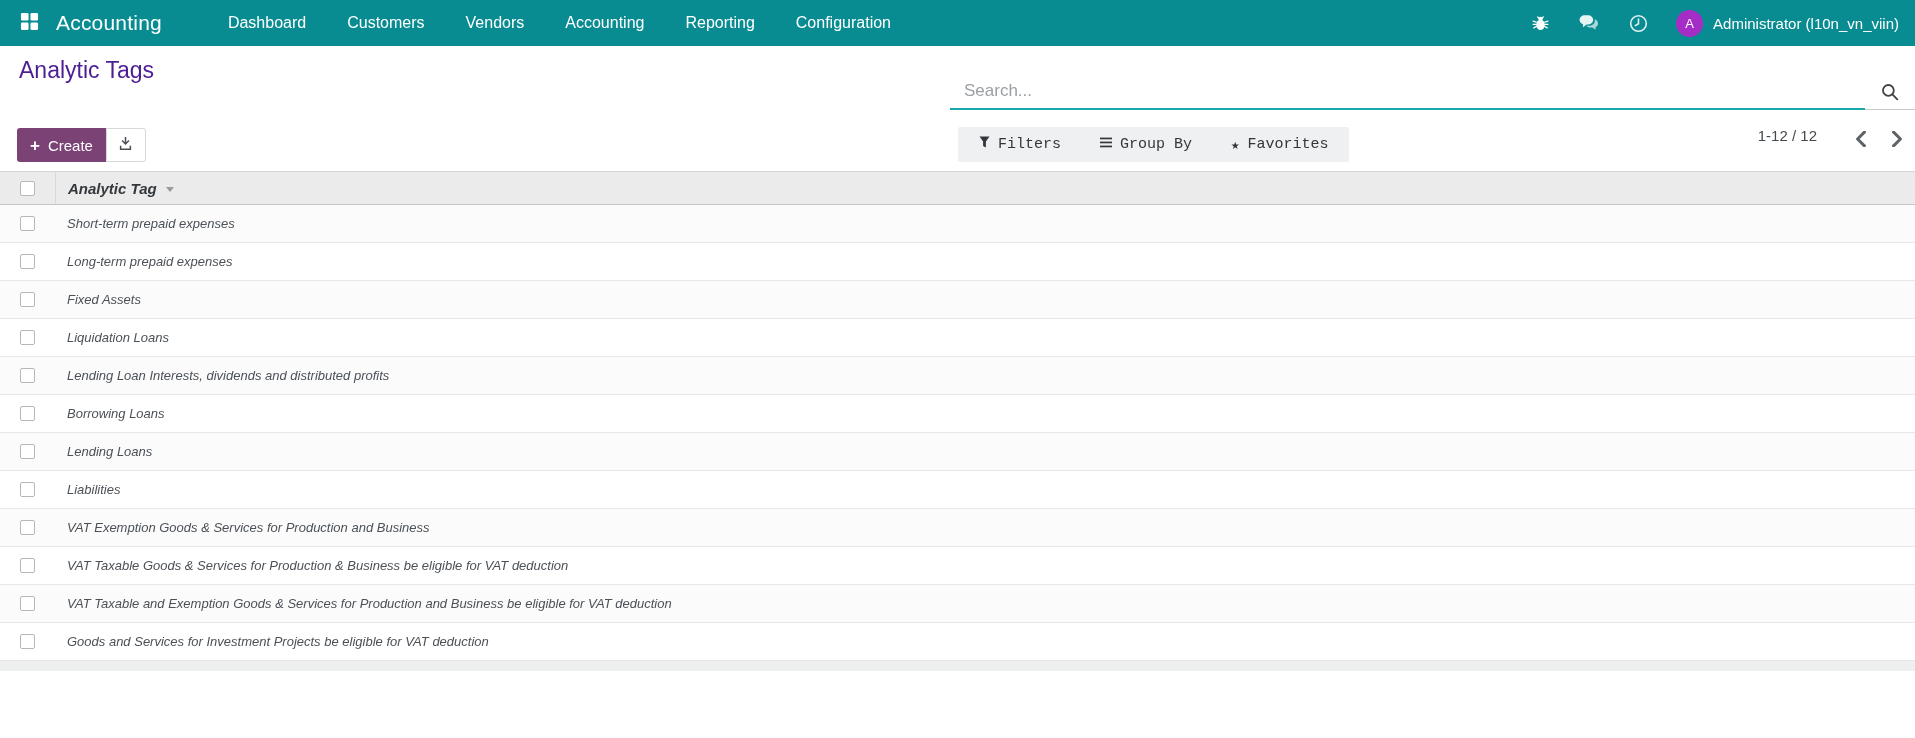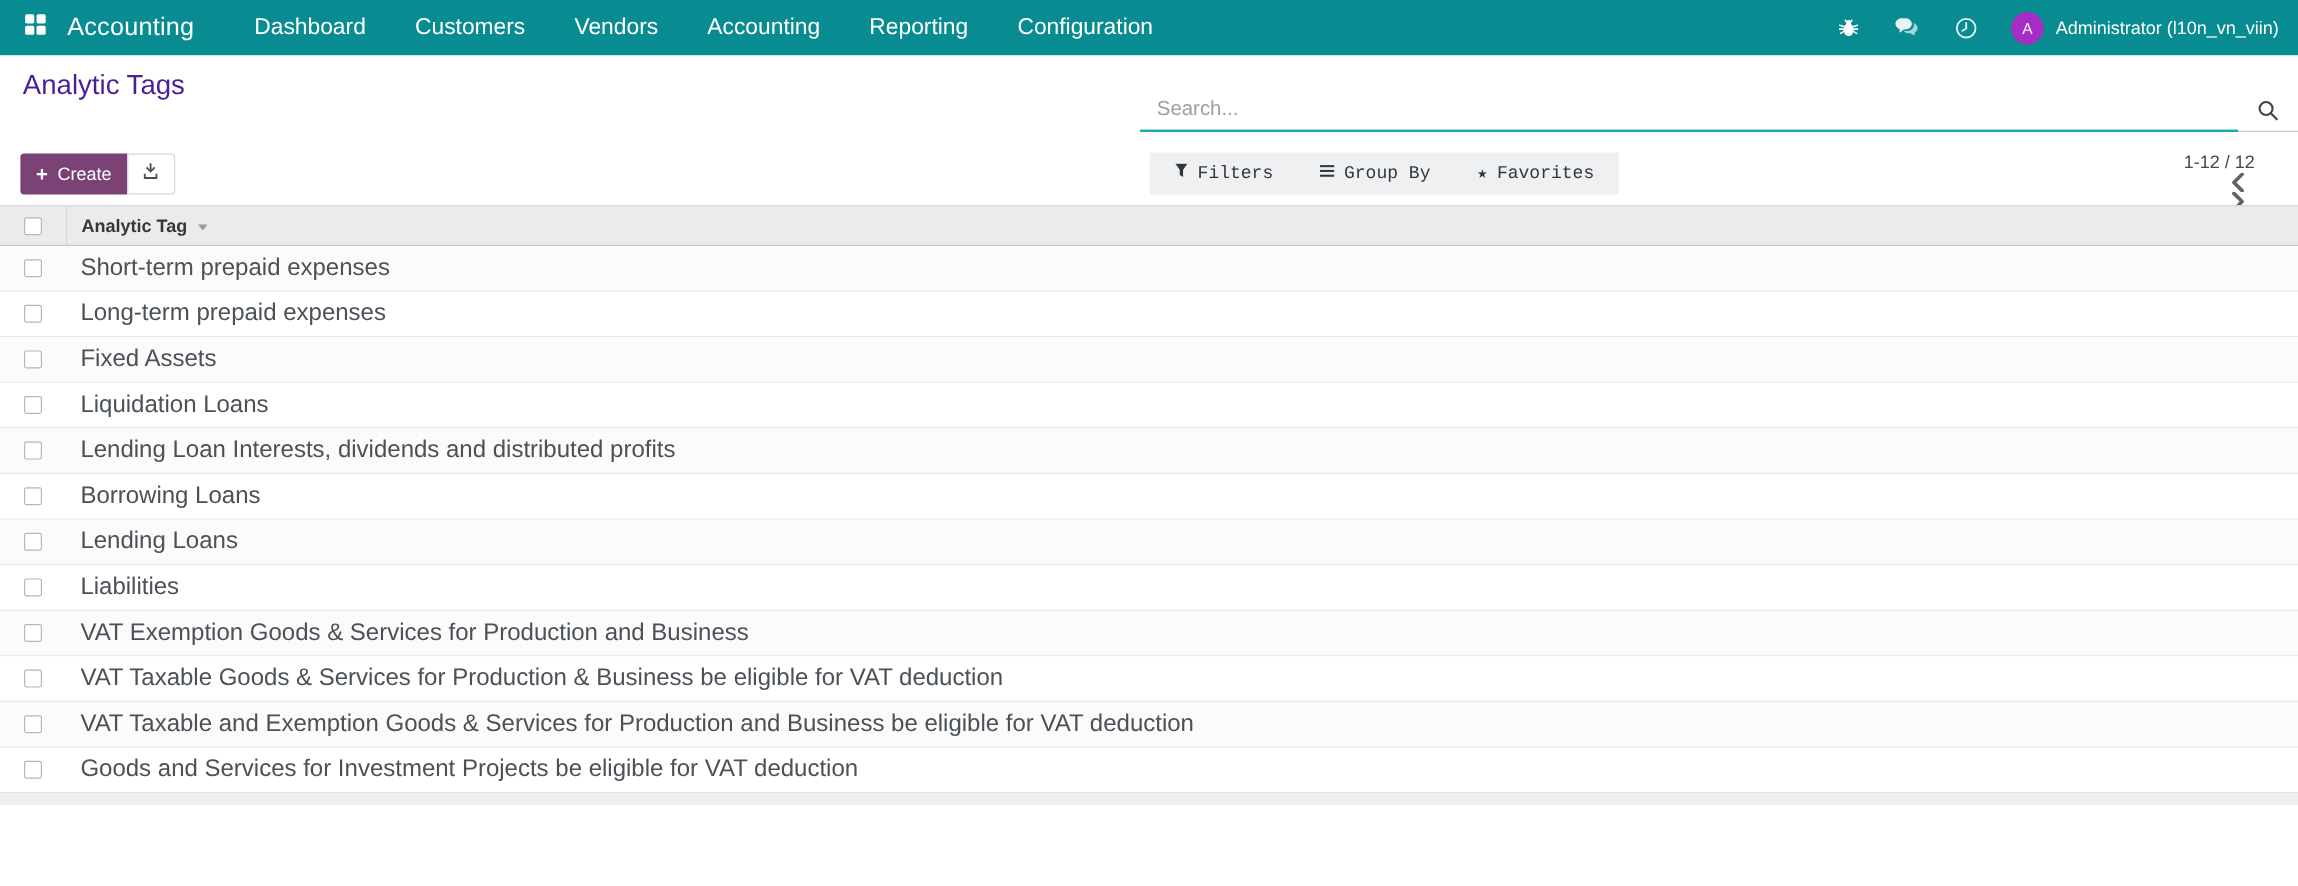--- a/index.html
+++ b/index.html
@@ -6,21 +6,21 @@
   html,body { width:1915px; height:738px; background:#fff; overflow:hidden;
     font-family:"Liberation Sans", sans-serif; }
   #app { position:relative; width:1915px; height:638px; }
 
   
   .navbar { height:46px; background:#088c92; display:flex; align-items:center;
     padding:0 16px; color:#fff; }
   .apps-btn { width:26px; height:26px; display:flex; align-items:center; justify-content:center;
     cursor:pointer; margin-right:14px; }
   .brand { font-size:21px; font-weight:500; letter-spacing:.2px; cursor:pointer; }
-  .menu { display:flex; gap:41px; margin-left:50px; font-size:19px; }
+  .menu { display:flex; gap:41px; margin-left:66px; font-size:16px; }
   .menu-item { cursor:pointer; line-height:46px; }
   .nav-right { margin-left:auto; display:flex; align-items:center; gap:27px; }
   .nav-icon { width:22px; height:22px; display:flex; align-items:center; justify-content:center; cursor:pointer; }
   .user { display:flex; align-items:center; gap:10px; cursor:pointer; }
   .avatar { width:27px; height:27px; border-radius:50%; background:#a62cc6; color:#fff;
     font-size:13px; display:flex; align-items:center; justify-content:center; }
   .user-name { font-size:15px; }
 
   
   .page-title { position:absolute; left:19px; top:57px; font-size:23px; color:#4c1d95; }
@@ -39,37 +39,37 @@
     font-family:"Liberation Sans", sans-serif; }
   .btn-create .plus { font-size:17px; font-weight:700; line-height:1; }
   .btn-export { width:40px; background:#fff; border:1px solid #d8d8d8; border-radius:0 3px 3px 0;
     display:flex; align-items:center; justify-content:center; cursor:pointer; }
 
   .filter-group { position:absolute; left:958px; top:127px; height:35px; background:#eef0f2;
     border-radius:2px; display:flex; align-items:center; padding:0 21px; gap:39px; }
   .fbtn { display:flex; align-items:center; gap:8px; font-size:15px; color:#32373c; cursor:pointer;font-family:Liberation Mono, monospace; }
   .fbtn .star { font-size:14px; color:#2f353a; line-height:1; }
 
-  .pager { position:absolute; right:16px; top:127px; height:35px; display:flex; align-items:center;flex-direction:column; }
+  .pager { position:absolute; right:6px; top:127px; height:35px; display:flex; align-items:flex-start; }
   .pager-val { font-size:15px; color:#454a4e; margin-right:20px; cursor:pointer; }
   .pager-btn { width:24px; height:24px; display:flex; align-items:center; justify-content:center;
     cursor:pointer; margin-left:12px; }
 
   
-  .list { position:absolute; top:171px; left:0; right:0; }
+  .list { position:absolute; top:171px; left:0; right:0;font-style:italic; }
   .thead { height:34px; background:#ebebeb; border-top:1px solid #d6d6d6;
     border-bottom:1px solid #c6c6c6; display:flex; align-items:stretch; }
   .cb-col { width:55px; display:flex; align-items:center; justify-content:center; flex:0 0 55px; }
   .cb { width:15px; height:15px; border:1px solid #b2b8be; border-radius:2px; background:#fff; cursor:pointer; }
   .th-label { border-left:1px solid #d8d8d8; flex:1; display:flex; align-items:center;
     padding-left:12px; gap:9px; font-weight:700; font-size:15px; color:#33383d; cursor:pointer; }
   .sort-caret { width:0; height:0; border-left:4.5px solid transparent;
     border-right:4.5px solid transparent; border-top:5px solid #9a9a9a; margin-top:2px; }
   .row { height:38px; display:flex; align-items:center; border-bottom:1px solid #e7e7e7;
-    font-size:20px; color:#4b5157; background:#fff; cursor:pointer; }
+    font-size:13px; color:#4b5157; background:#fff; cursor:pointer; }
   .tbody .row:nth-child(odd) { background:#fbfbfb; }
   .row-label { padding-left:12px; }
   .tfoot-strip { height:10px; background:#eef0f0; }
 </style>
 </head>
 <body>
 
 <div id="app">
 
   <div class="navbar">

